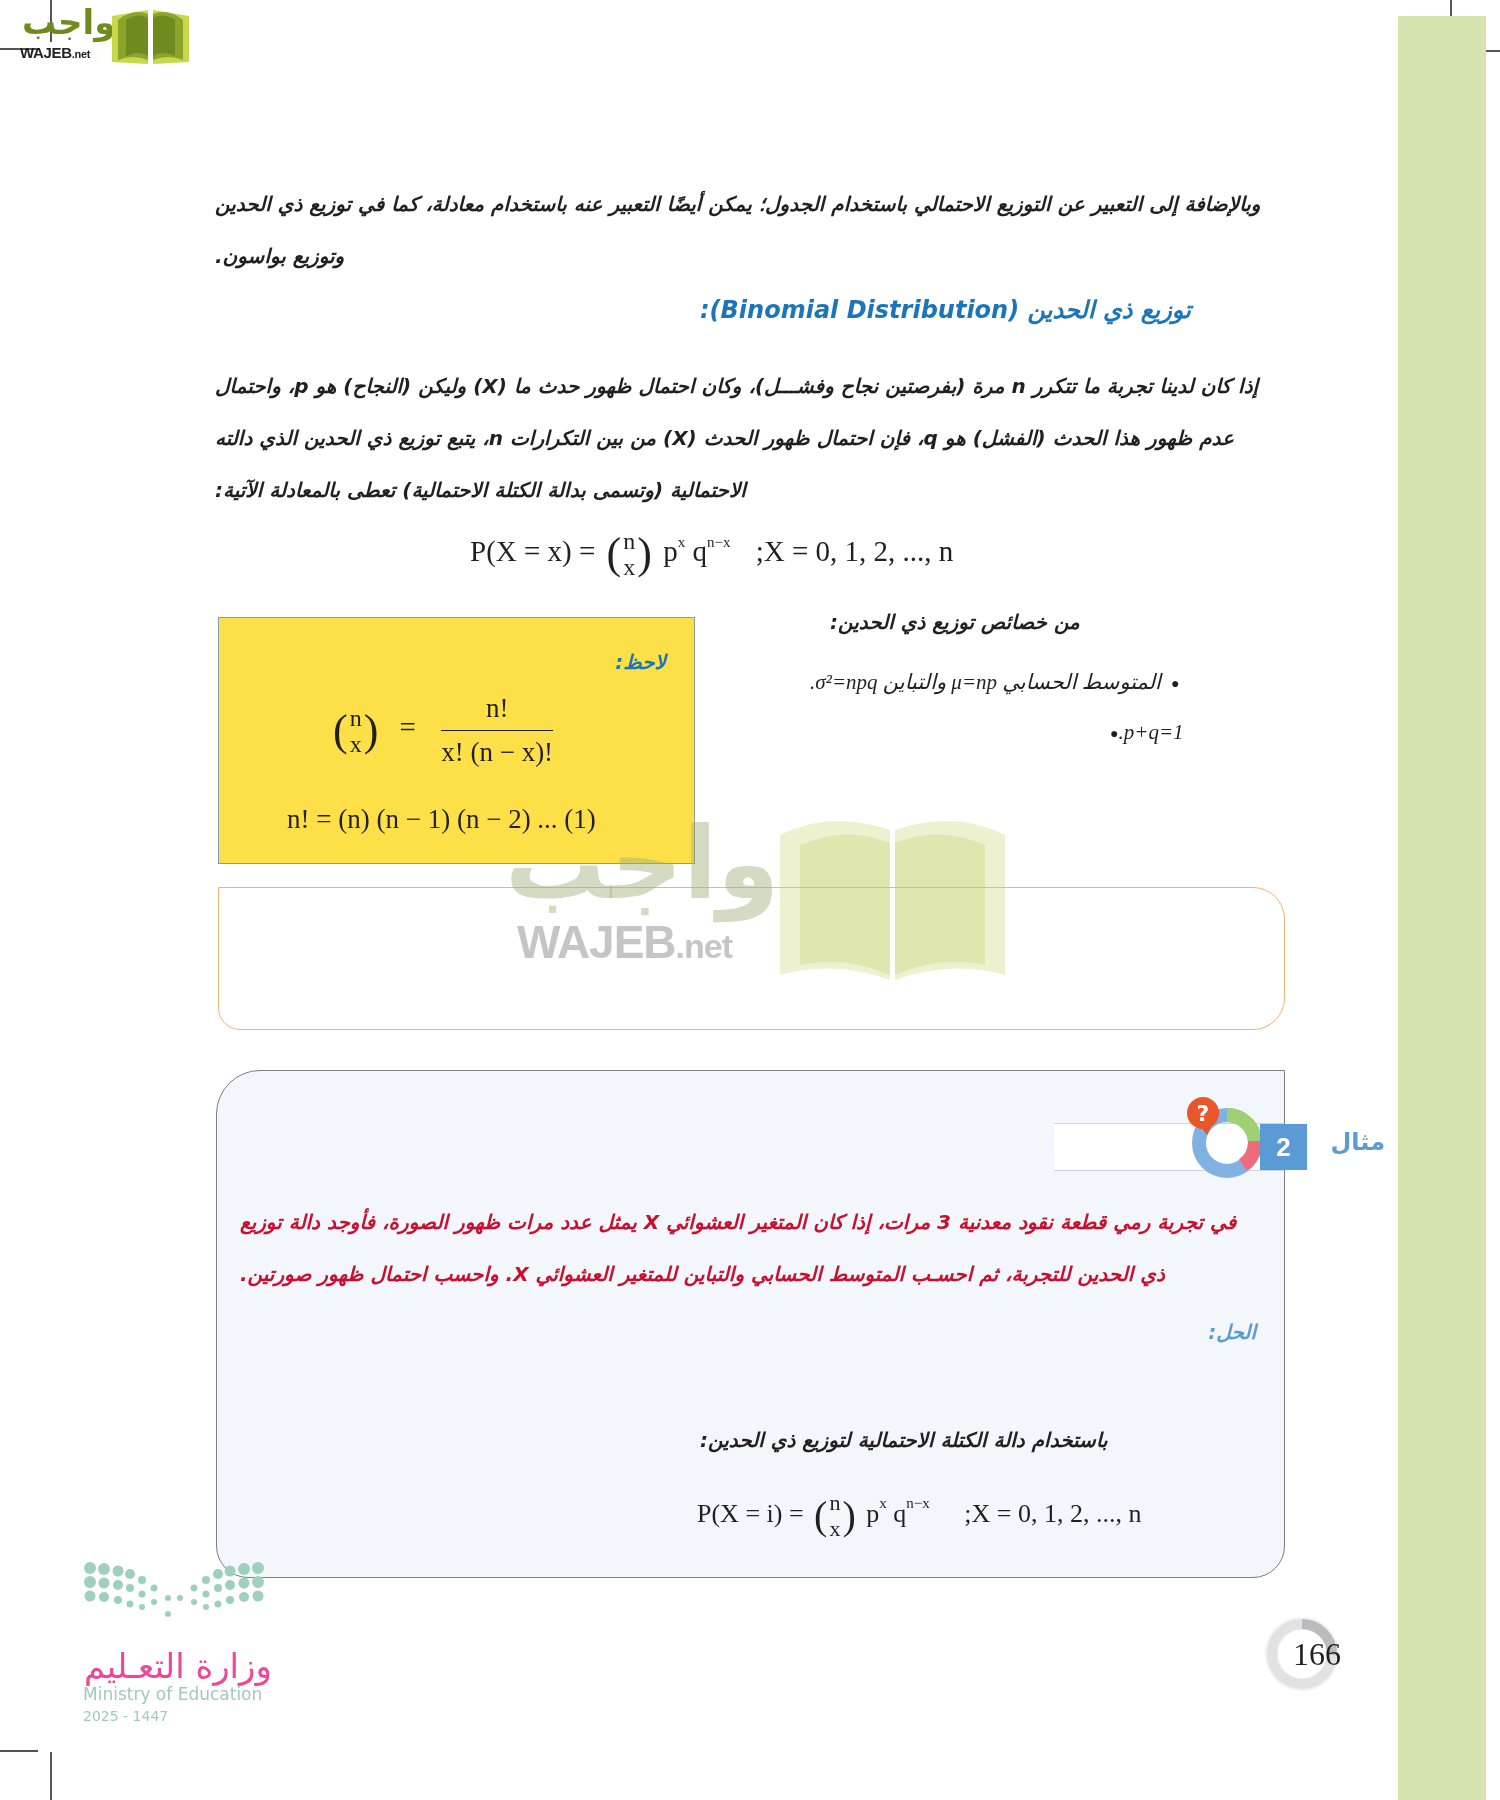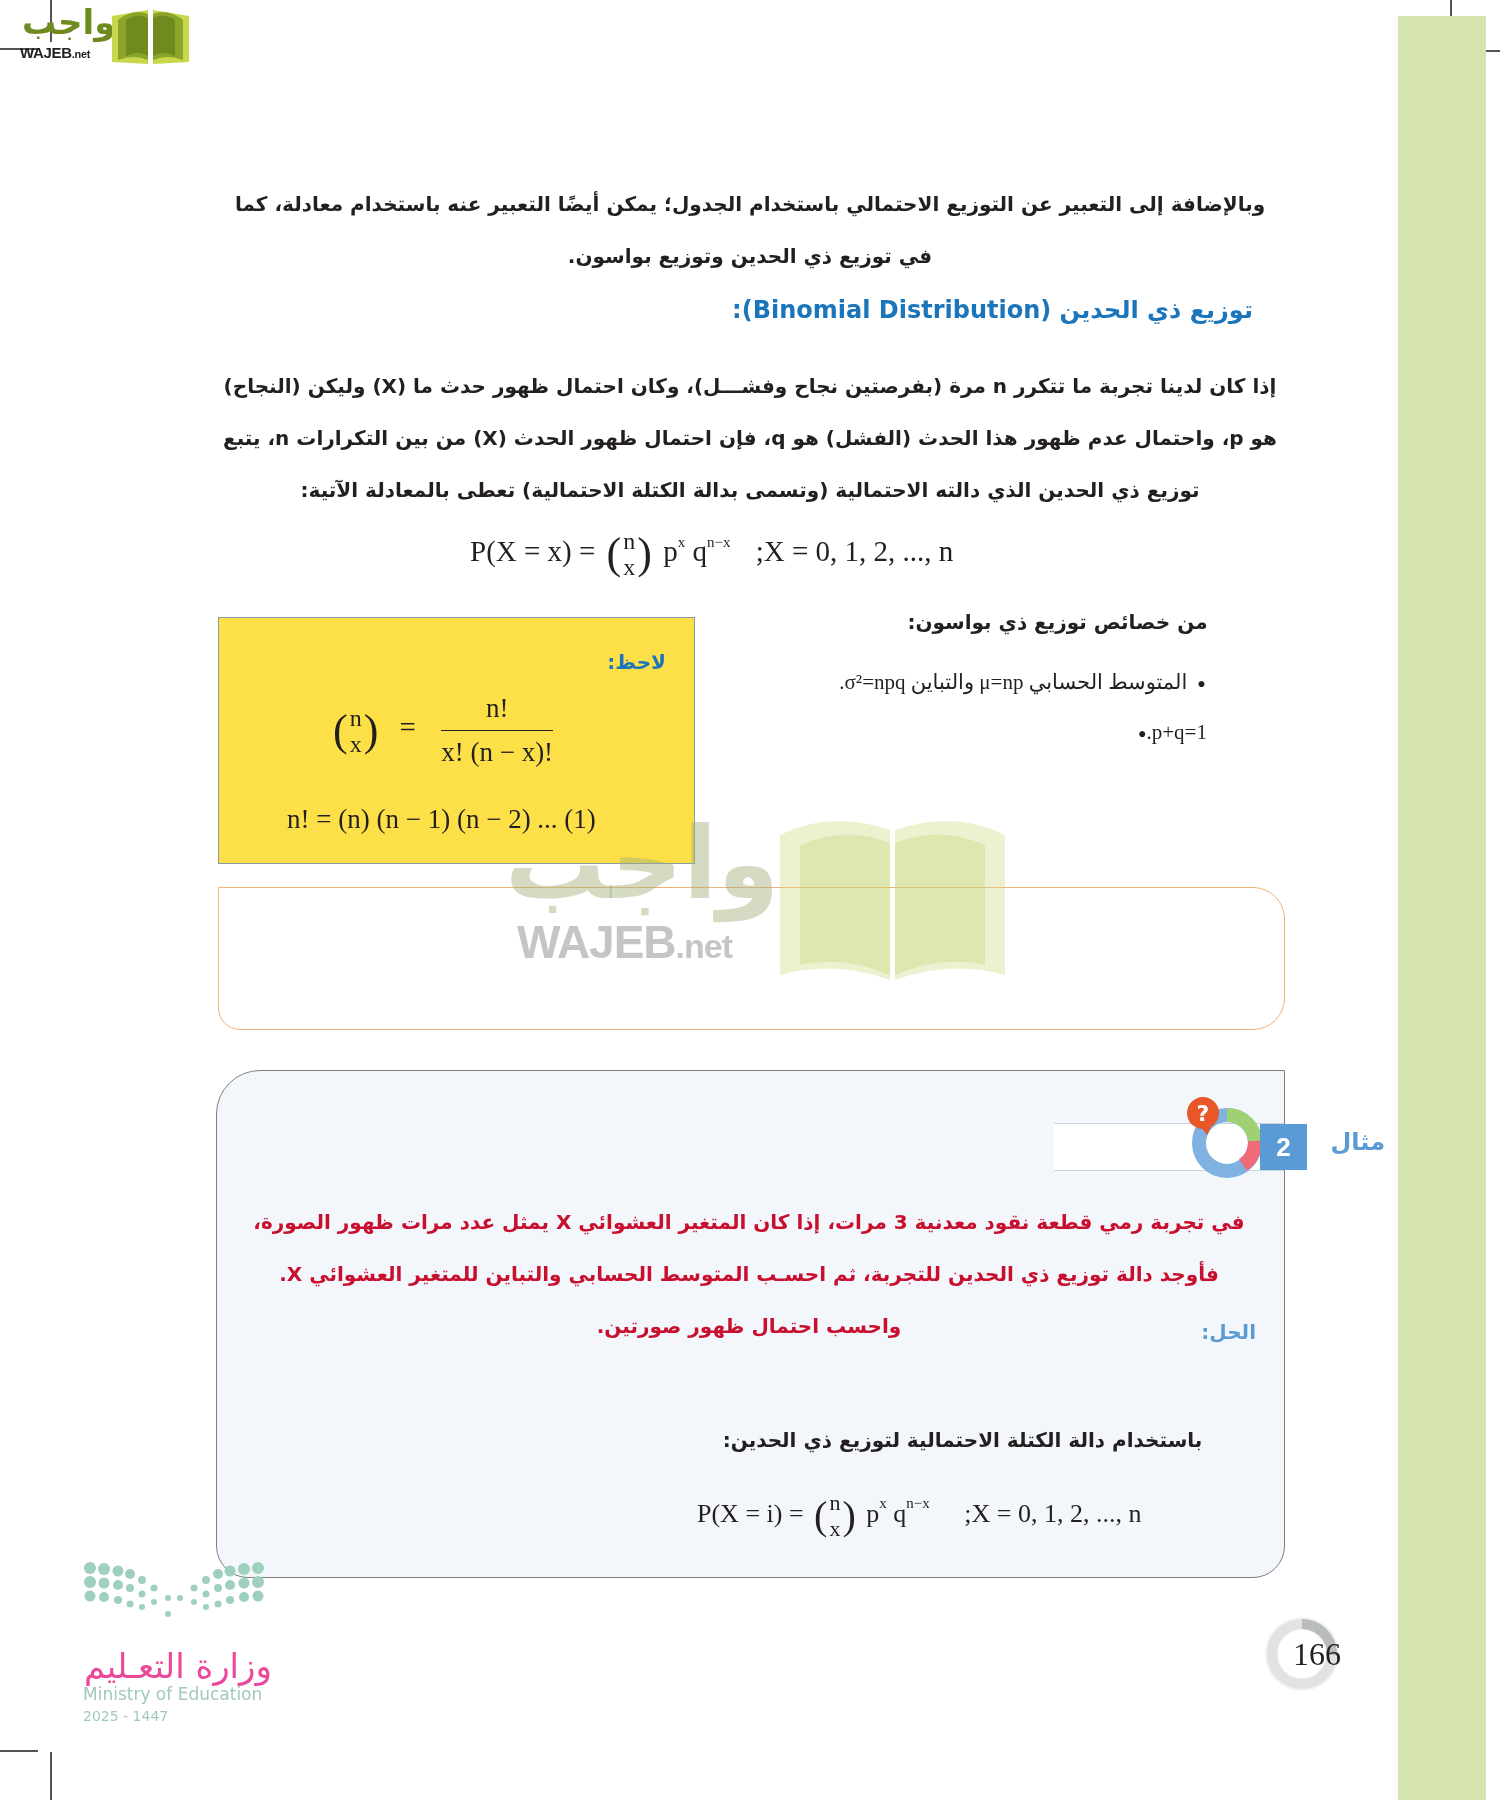--- a/index.html
+++ b/index.html
@@ -1,19 +1,19 @@
 <!DOCTYPE html>
 <html><head>
 <meta charset="utf-8">
 <style>
   * { box-sizing: border-box; margin: 0; padding: 0; }
   html, body { width: 1500px; height: 1800px; background: #ffffff; overflow: hidden; }
   body { position: relative; font-family: "DejaVu Sans", sans-serif; color: #231f20; }
   .abs { position: absolute; }
-  .rtl { direction: rtl; text-align: center; unicode-bidi: plaintext; }
+  .rtl { direction: rtl; text-align: left; unicode-bidi: plaintext; font-style: italic; }
   .serif { font-family: "Liberation Serif", "DejaVu Serif", serif; }
 
   
   #side-strip { left: 1398px; top: 16px; width: 88px; height: 1784px; background: #d6e5b0; }
   .crop { background: #555; }
 
   
   #logo { left: 8px; top: 4px; width: 185px; height: 62px; }
   #logo .ar { position: absolute; left: 14px; top: -2px; font-size: 34px; font-weight: bold; color: #6f8a1e; font-family: "DejaVu Sans", sans-serif; direction: rtl; }
   #logo .en { position: absolute; left: 12px; top: 40px; font-size: 15px; font-weight: bold; color: #222; font-family: "Liberation Sans", sans-serif; letter-spacing: -0.3px; }
@@ -131,21 +131,21 @@
     <span class="binom"><span class="paren">(</span><span class="stack"><span>n</span><br><span>x</span></span><span class="paren">)</span></span>
     <span style="margin-left:10px;">=</span>
     <span class="frac">
       <span class="num">n!</span>
       <span class="den">x! (n − x)!</span>
     </span>
   </div>
   <div id="note-factorial" class="abs formula serif" style="font-size:27px;">n! = (n) (n − 1) (n − 2) ... (1)</div>
 </div>
 
-<div id="props-title" class="abs rtl">من خصائص توزيع ذي بواسون:</div>
+<div id="props-title" class="abs rtl">من خصائص توزيع ذي الحدين:</div>
 <div id="prop1" class="abs rtl prop serif"><span class="bullet">●</span><span>المتوسط الحسابي μ=np والتباين σ²=npq.</span></div>
 <div id="prop2" class="abs rtl prop serif"><span class="bullet">●</span><span>.p+q=1</span></div>
 
 <div id="ct-box" class="abs">
 </div>
 
 <div id="watermark" class="abs">
   <svg id="wm-book" viewBox="0 0 225 165">
     <path d="M0 20 Q50 -5 110 15 L110 165 Q55 145 0 160 Z" fill="rgba(205,215,120,0.35)"></path>
     <path d="M225 20 Q175 -5 115 15 L115 165 Q170 145 225 160 Z" fill="rgba(205,215,120,0.35)"></path>

